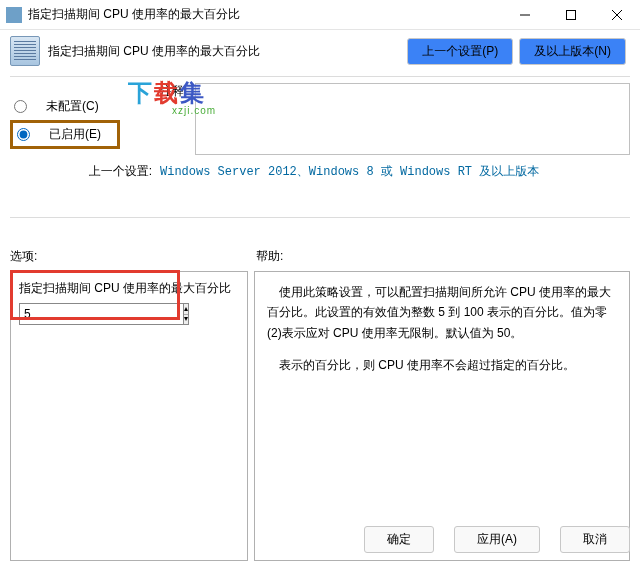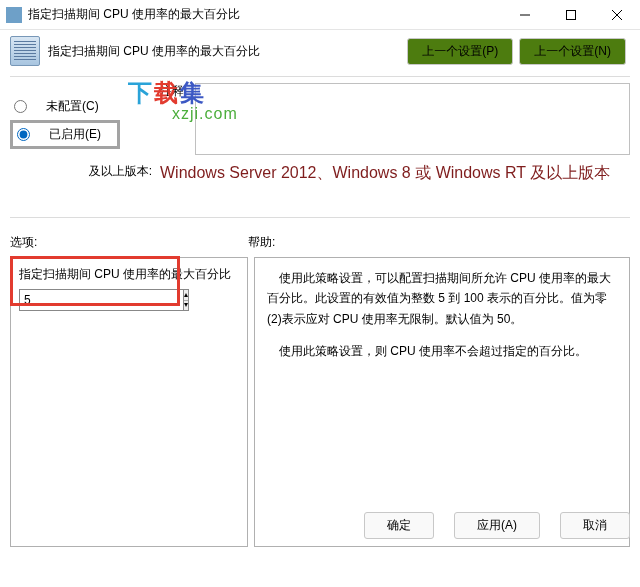--- a/index.html
+++ b/index.html
@@ -55,21 +55,21 @@
   }
   .wm-top {
     font-size: 24px; font-weight: 700;
     letter-spacing: 2px;
     margin-top: 20px;
   }
   .wm-top .c1 { color: #2aa3d8; }
   .wm-top .c2 { color: #e23b2f; }
   .wm-top .c3 { color: #3c58c4; }
   .wm-bot {
-    font-size: 16px;
+    font-size: 10px;
     color: #4cae3c;
     letter-spacing: 1px;
     margin-top: -4px;
     margin-left: 44px;
   }
 
   
   .header-row {
     display: flex;
     align-items: center;
@@ -88,21 +88,21 @@
     background: repeating-linear-gradient(#5a7aa0 0 1px, transparent 1px 3px);
   }
   .header-title {
     font-size: 12px;
     flex: 1 1 auto;
   }
   .nav-btns { display: flex; gap: 6px; margin-right: 4px;}
   .nav-btn {
     border: 1px solid #c8c8c8;
     border-radius: 3px;
-    background: #4d7c0f;
+    background: #3b82f6;
     padding: 4px 14px;
     font-size: 12px;
     cursor: pointer;
   }
 
   
   .hr { border-top: 1px solid #dcdcdc; margin: 10px 0 0 0; }
 
   
   .config-row {
@@ -116,21 +116,21 @@
   .radio-item {
     display: flex;
     align-items: center;
     gap: 19px;
     padding: 3px 4px 3px 4px;
     margin-bottom: 2px;
     font-size: 12px;
   }
   .radio-item input { margin: 0; accent-color: #0067c0;}
   .highlight-red {
-    border: 3px solid #a3a3a3;
+    border: 3px solid #a16207;
   }
   .comment-col {
     flex: 1 1 auto;
     display: flex;
   }
   .comment-label {
     width: auto;
     padding: 0 8px 0 0;
     font-size: 12px;
   }
@@ -148,29 +148,30 @@
   }
   .platform-label {
     width: 150px;
     text-align: right;
     padding-right: 8px;
     font-size: 12px;
   }
   .platform-box {
     flex: 1;
     height: 36px;
-    font-size: 16px;
-    color: #7f1d1d;
+    font-size: 12px;
+    color: #0369a1;
+    font-family: Liberation Mono, monospace;
   }
 
   
   .oh-row {
     display: flex;
-    margin-top: 16px;
-    gap: 0;
+    margin-top: 30px;
+    gap: 8px;
   }
   .oh-label { font-size: 12px; }
   .oh-left { width: 238px; }
   .oh-right { flex: 1; }
 
   
   .boxes-row {
     display: flex;
     margin-top: 6px;
     gap: 6px;
@@ -290,21 +291,21 @@
       <span class="c1">下</span><span class="c2">载</span><span class="c3">集</span>
     </div>
     <div class="wm-bot">xzji.com</div>
   </div>
 
   <div class="header-row">
     <div class="header-icon"></div>
     <div class="header-title">指定扫描期间 CPU 使用率的最大百分比</div>
     <div class="nav-btns">
       <button class="nav-btn">上一个设置(P)</button>
-      <button class="nav-btn">上一个设置(N)</button>
+      <button class="nav-btn">及以上版本(N)</button>
     </div>
   </div>
 
   <div class="hr"></div>
 
   <div class="config-row">
     <div class="radio-col">
       <label class="radio-item">
         <input type="radio" name="cfg" style="">
         <span>未配置(C)</span>
@@ -314,21 +315,21 @@
         <span>已启用(E)</span>
       </label>
     </div>
     <div class="comment-col">
       <div class="comment-label">注释:</div>
       <div class="comment-box"></div>
     </div>
   </div>
 
   <div class="platform-row">
-    <div class="platform-label">及以上版本:</div>
+    <div class="platform-label">上一个设置:</div>
     <div class="platform-box">Windows Server 2012、Windows 8 或 Windows RT 及以上版本</div>
   </div>
 
   <div class="hr" style="margin-top:18px;"></div>
 
   <div class="oh-row">
     <div class="oh-label oh-left">选项:</div>
     <div class="oh-label oh-right">帮助:</div>
   </div>
 
@@ -339,21 +340,21 @@
       <div class="spin-wrap">
         <input class="spin-input" value="5" style="">
         <div class="spin-btns">
           <div class="spin-btn">▴</div>
           <div class="spin-btn">▾</div>
         </div>
       </div>
     </div>
     <div class="help-box">
       <p>使用此策略设置，可以配置扫描期间所允许 CPU 使用率的最大百分比。此设置的有效值为整数 5 到 100 表示的百分比。值为零(2)表示应对 CPU 使用率无限制。默认值为 50。</p>
-      <p>使用此策略设置，则 CPU 使用率不会超过指定的百分比。</p>
+      <p>表示的百分比，则 CPU 使用率不会超过指定的百分比。</p>
     </div>
   </div>
 
   <div class="footer">
     <button class="footer-btn">确定</button>
     <button class="footer-btn">应用(A)</button>
     <button class="footer-btn">取消</button>
   </div>
 
 </div>

